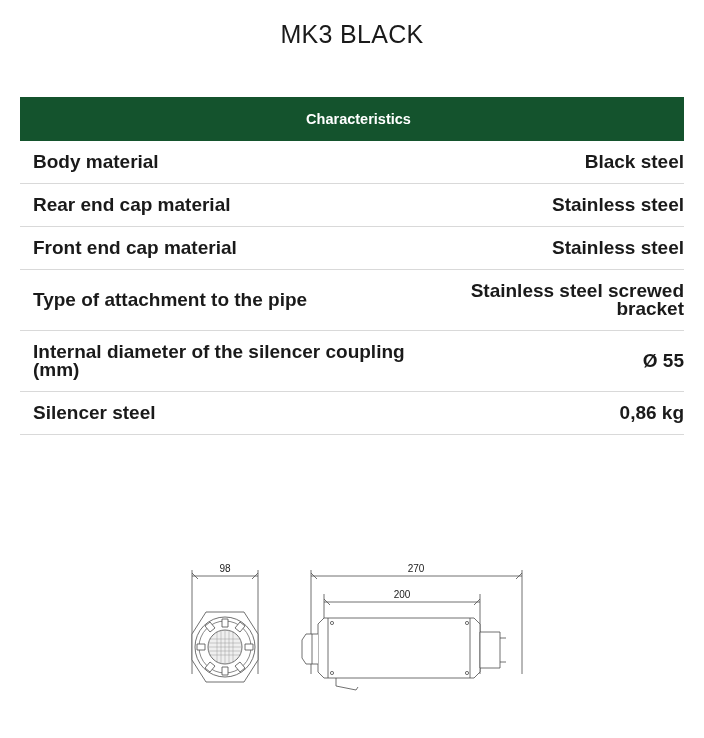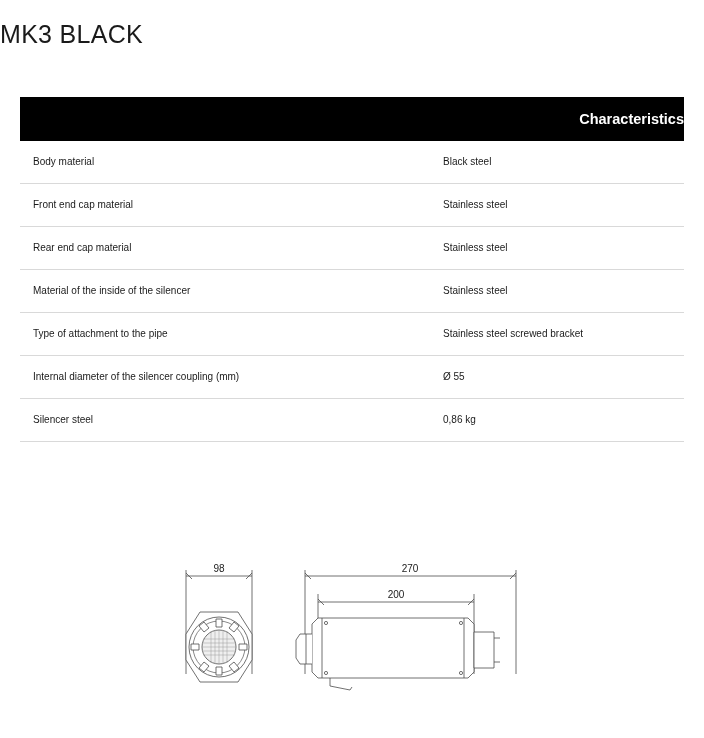--- a/index.html
+++ b/index.html
@@ -13,64 +13,65 @@
     font-family: "Liberation Sans", sans-serif;
     color: #1a1a1a;
     overflow: hidden;
   }
   .page {
     position: relative;
     width: 704px;
     height: 738px;
   }
   .page-title {
-    text-align: left;
+    text-align: center;
     font-size: 25px;
     font-weight: normal;
     color: #1a1a1a;
     letter-spacing: 0.3px;
     margin: 0;
     padding-top: 18px;
     padding-bottom: 0;
     line-height: 32px;
   }
   .spec-table {
     margin: 47px 20px 0 20px;
     border-collapse: collapse;
     width: 664px;
     table-layout: fixed;
   }
   .spec-table thead th {
-    background: #000000;
+    background: #14532d;
     color: #ffffff;
-    text-align: right;
+    text-align: center;
     font-size: 14.5px;
     font-weight: bold;
     padding: 13px 0 13px 13px;
     line-height: 18px;
   }
   .spec-table tbody td {
     border-bottom: 1px solid #d9d9d9;
-    font-size: 10px;
-    font-weight: normal;
+    font-size: 19px;
+    font-weight: bold;
     color: #1a1a1a;
     padding: 12px 0 12px 13px;
     line-height: 18px;
     vertical-align: middle;
     height: 16px;
   }
   .spec-table tbody td.col-value {
     padding-left: 12px;
+    text-align: right;
   }
   .spec-table col.c1 { width: 411px; }
   .spec-table col.c2 { width: 253px; }
 
   .drawings {
     position: absolute;
-    left: 0;
+    left: 6px;
     top: 556px;
     width: 652px;
     height: 182px;
   }
   .drawings svg {
     display: block;
   }
 </style>
 </head>
 <body>
@@ -88,29 +89,25 @@
       <tr>
         <th colspan="2">Characteristics</th>
       </tr>
     </thead>
     <tbody>
       <tr>
         <td class="col-label">Body material</td>
         <td class="col-value">Black steel</td>
       </tr>
       <tr>
-        <td class="col-label">Front end cap material</td>
-        <td class="col-value">Stainless steel</td>
-      </tr>
-      <tr>
         <td class="col-label">Rear end cap material</td>
         <td class="col-value">Stainless steel</td>
       </tr>
       <tr>
-        <td class="col-label">Material of the inside of the silencer</td>
+        <td class="col-label">Front end cap material</td>
         <td class="col-value">Stainless steel</td>
       </tr>
       <tr>
         <td class="col-label">Type of attachment to the pipe</td>
         <td class="col-value">Stainless steel screwed bracket</td>
       </tr>
       <tr>
         <td class="col-label">Internal diameter of the silencer coupling (mm)</td>
         <td class="col-value">Ø 55</td>
       </tr>

